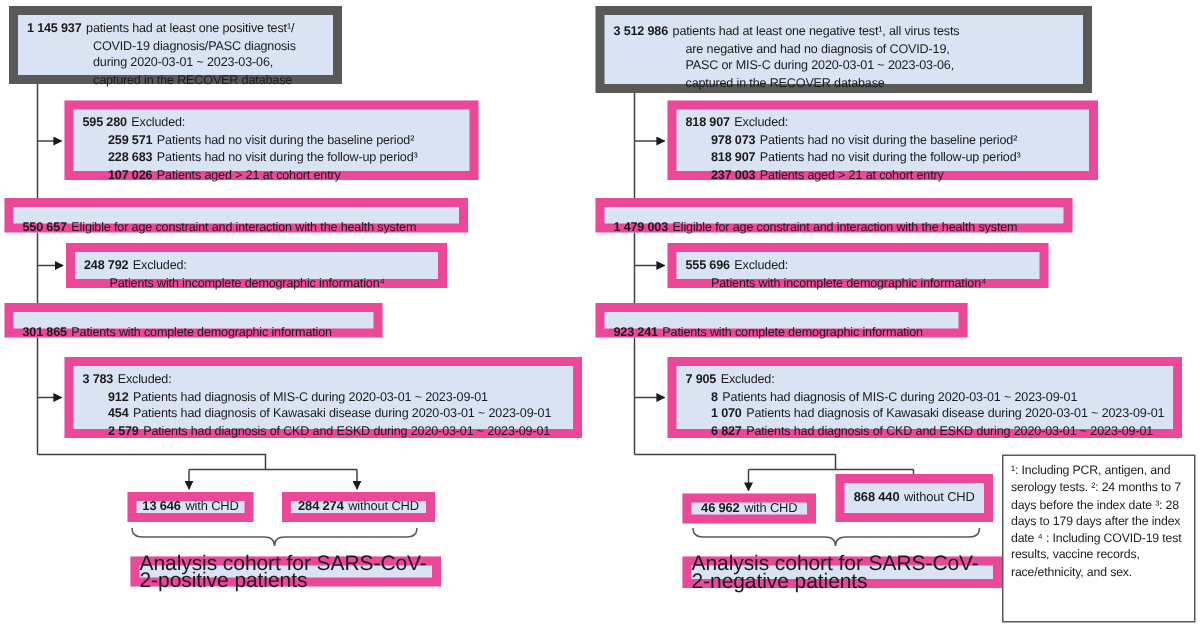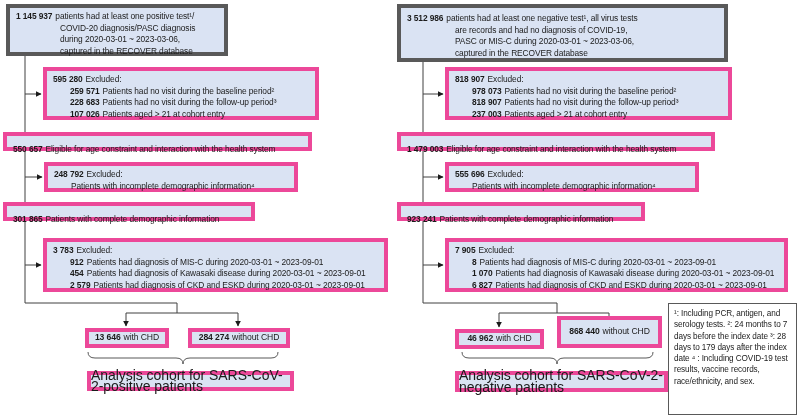--- a/index.html
+++ b/index.html
@@ -3,21 +3,21 @@
 <meta charset="utf-8">
 <style>
   html,body{margin:0;padding:0;background:#fff;}
   .stage{
     position:relative;width:800px;height:419px;background:#ffffff;overflow:hidden;
     font-family:"Liberation Sans",sans-serif;color:#1b1b1b;
   }
   svg.connectors{position:absolute;left:0;top:0;z-index:0;}
   .box{
     position:absolute;z-index:1;box-sizing:border-box;
-    background:#dae3f3;border:4px solid #ec4899;
+    background:#dae3f3;border:6px solid #ec4899;
     font-size:8.4px;line-height:11.5px;letter-spacing:-0.1px;
     padding:3px 6px;
   }
   .box.dark{border-color:#595959;}
   .row{white-space:nowrap;}
   .num{font-weight:bold;margin-right:3px;}
   .ind{padding-left:17px;}
   .hang{padding-left:44px;}
   .hang2{padding-left:48px;}
   .oneline{padding-top:8px;}
@@ -59,21 +59,21 @@
       <polyline points="423,303 557,303 557,313"></polyline>
       <line x1="499" y1="313" x2="609" y2="313"></line>
       <line x1="499" y1="313" x2="499" y2="327" marker-end="url(#ah)"></line>
       <line x1="609" y1="313" x2="609" y2="327" marker-end="url(#ah)"></line>
       <path stroke="#595959" d="M462,352 Q462,358 469,358 L550,358 Q557,358 557,364 Q557,358 564,358 L646,358 Q653,358 653,352"></path>
     </g>
   </svg>
 
   <div class="box dark" style="left:6px;top:4px;width:222px;height:52px;">
     <div class="row"><span class="num">1 145 937</span><span>patients had at least one positive test¹/</span></div>
-    <div class="row hang">COVID-20 diagnosis/PASC diagnosis</div>
+    <div class="row hang">COVID-19 diagnosis/PASC diagnosis</div>
     <div class="row hang">during 2020-03-01 ~ 2023-03-06,</div>
     <div class="row hang">captured in the RECOVER database</div>
   </div>
 
   <div class="box" style="left:43px;top:67px;width:276px;height:53px;">
     <div class="row"><span class="num">595 280</span><span>Excluded:</span></div>
     <div class="row ind"><span class="num">259 571</span><span>Patients had no visit during the baseline period²</span></div>
     <div class="row ind"><span class="num">228 683</span><span>Patients had no visit during the follow-up period³</span></div>
     <div class="row ind"><span class="num">107 026</span><span>Patients aged &gt; 21 at cohort entry</span></div>
   </div>
@@ -106,21 +106,21 @@
     <span class="num">284 274</span>
       <span>without CHD</span>
   </div>
 
   <div class="box abox" style="left:87px;top:371px;width:207px;height:20px;">
     <span>Analysis cohort for SARS-CoV-2-positive patients</span>
   </div>
 
   <div class="box dark" style="left:397px;top:4px;width:331px;height:58px;padding-top:5px;">
     <div class="row"><span class="num">3 512 986</span><span>patients had at least one negative test¹, all virus tests</span></div>
-    <div class="row hang2">are records and had no diagnosis of COVID-19,</div>
+    <div class="row hang2">are negative and had no diagnosis of COVID-19,</div>
     <div class="row hang2">PASC or MIS-C during 2020-03-01 ~ 2023-03-06,</div>
     <div class="row hang2">captured in the RECOVER database</div>
   </div>
 
   <div class="box" style="left:445px;top:67px;width:287px;height:53px;">
     <div class="row"><span class="num">818 907</span><span>Excluded:</span></div>
     <div class="row ind"><span class="num">978 073</span><span>Patients had no visit during the baseline period²</span></div>
     <div class="row ind"><span class="num">818 907</span><span>Patients had no visit during the follow-up period³</span></div>
     <div class="row ind"><span class="num">237 003</span><span>Patients aged &gt; 21 at cohort entry</span></div>
   </div>

